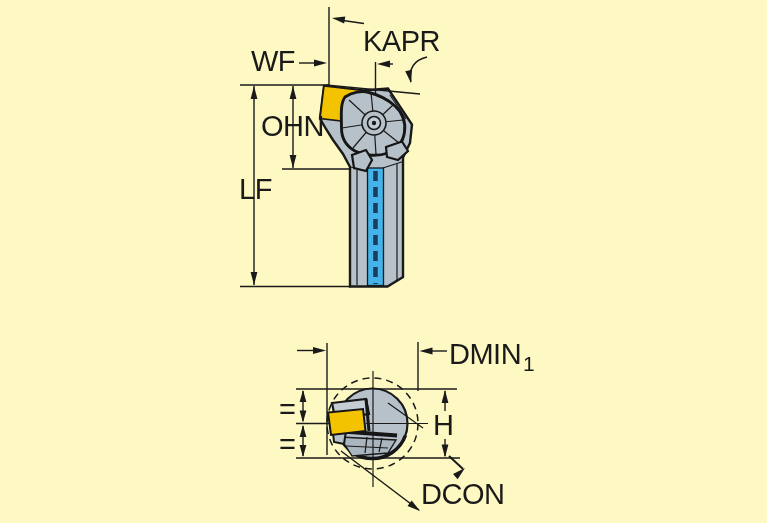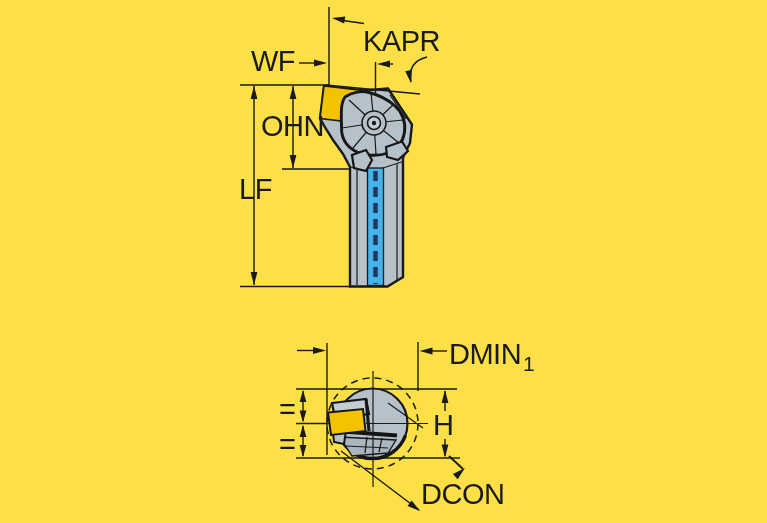--- a/index.html
+++ b/index.html
@@ -1,16 +1,16 @@
 <!DOCTYPE html>
 <html><head>
 <meta charset="utf-8">
 <style>
   html,body{margin:0;padding:0;background:#ffffff;}
-  .stage{position:relative;width:767px;height:523px;background:#fde047;overflow:hidden;
+  .stage{position:relative;width:767px;height:523px;background:#fef9c3;overflow:hidden;
          font-family:"Liberation Sans", sans-serif;}
   svg{position:absolute;left:0;top:0;}
   text{font-family:"Liberation Sans", sans-serif;fill:#1a1a1a;}
   .dim{stroke:#1a1a1a;stroke-width:1.4;fill:none;}
   .thin{stroke:#1a1a1a;stroke-width:1.2;fill:none;}
   .outline{stroke:#1a1a1a;stroke-width:2.4;}
   .thick{stroke:#161616;stroke-width:2.9;}
   .ah{fill:#1a1a1a;stroke:none;}
   .lbl{font-size:29px;letter-spacing:-0.5px;}
   .sub{font-size:21px;}

